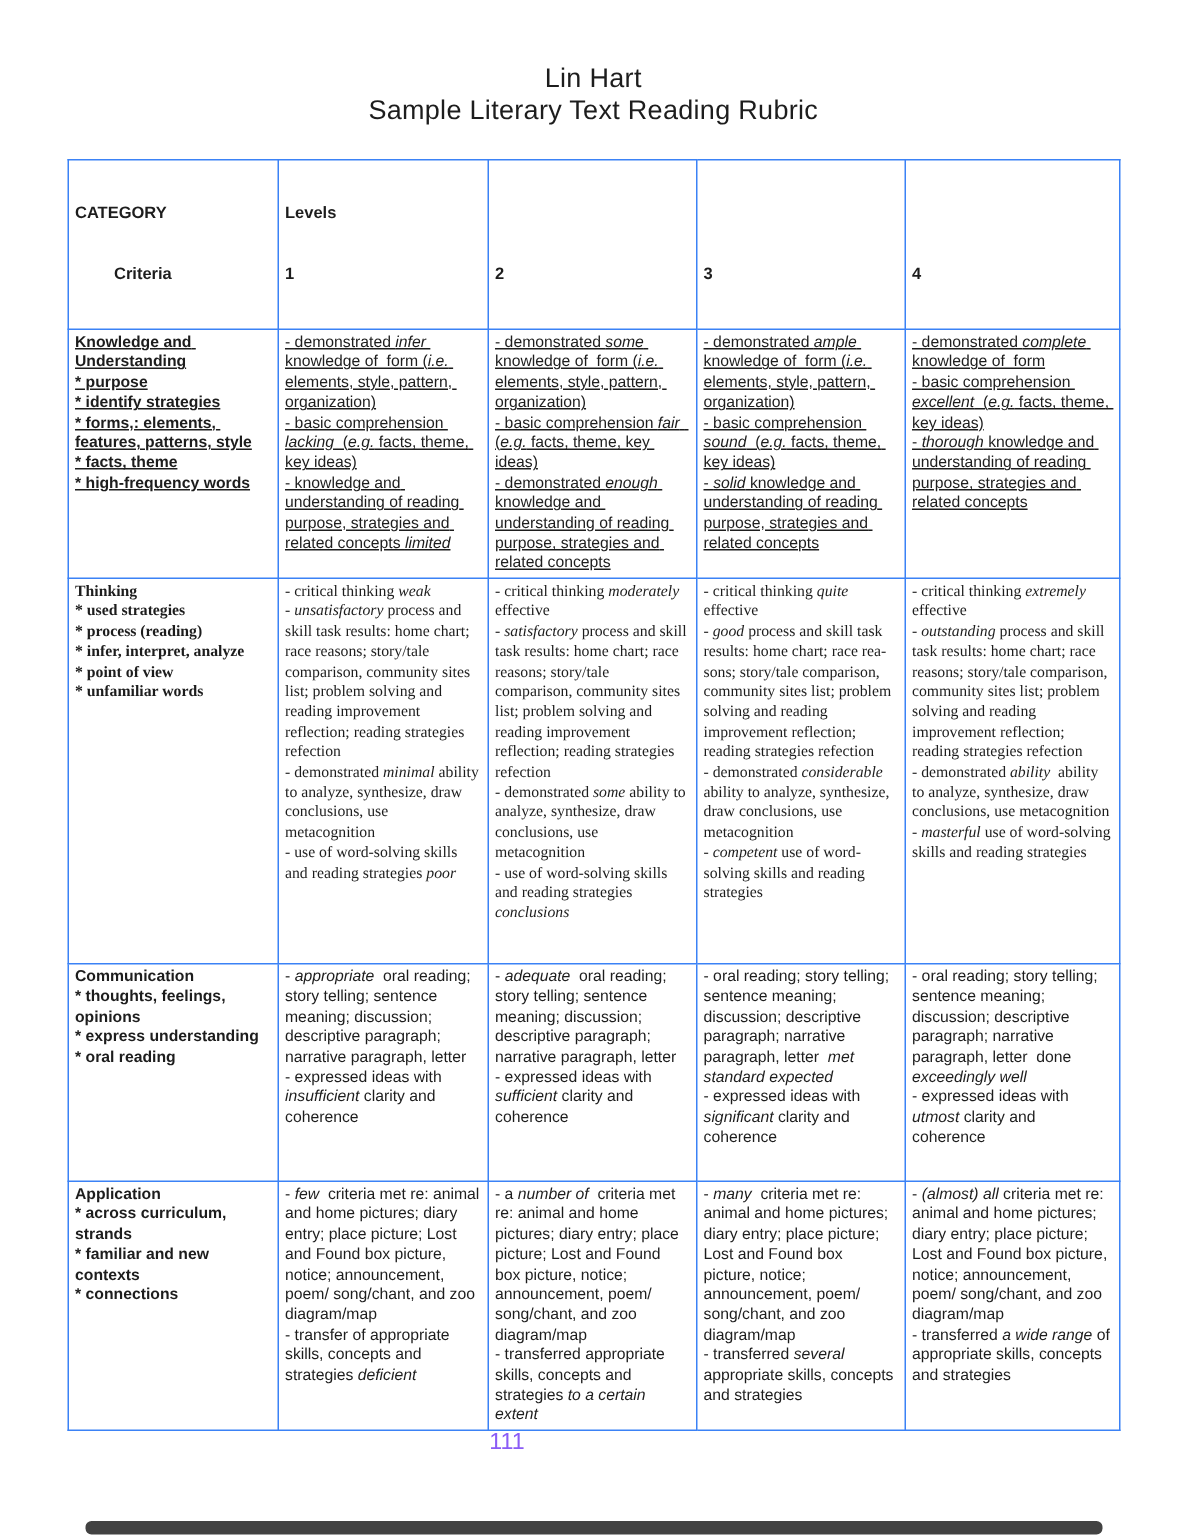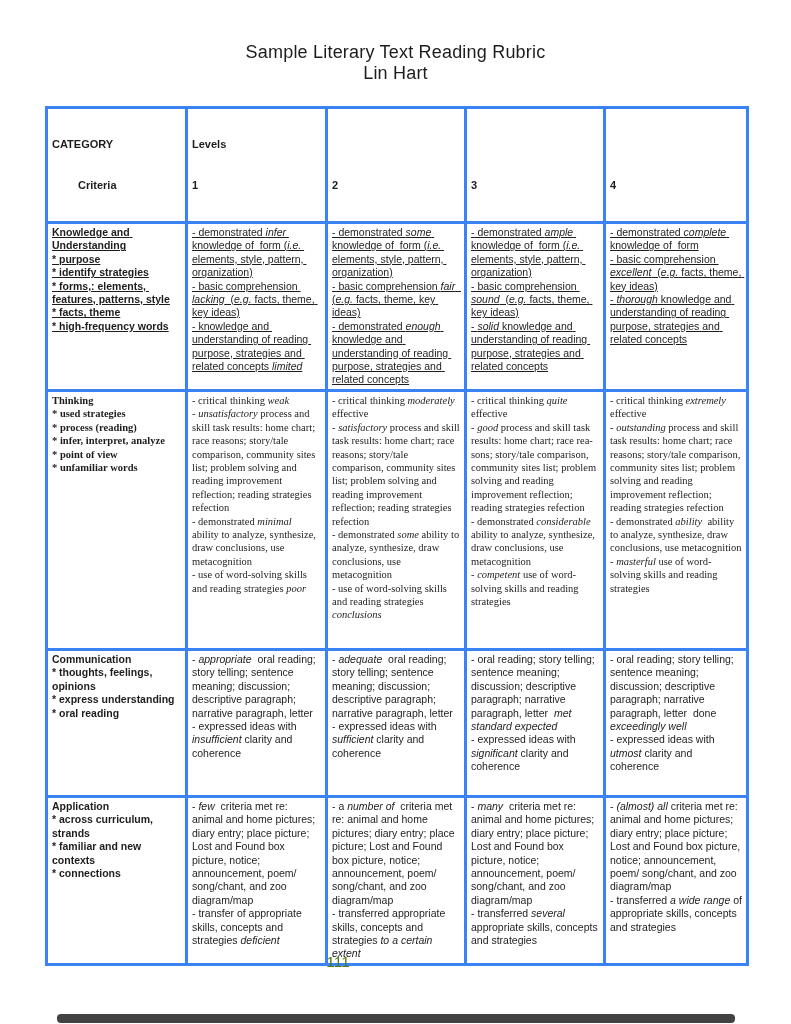--- a/index.html
+++ b/index.html
@@ -8,51 +8,51 @@
     font-family:"Liberation Sans", sans-serif; color:#1d1d1d;
     overflow:hidden;
   }
   .titleblock { position:absolute; top:42px; left:0; width:791px; text-align:center; }
   .title-line { font-size:18px; line-height:21px; font-weight:500; letter-spacing:0.2px; }
   table.rubric {
     position:absolute; left:45px; top:106px; width:701px;
     border-collapse:collapse; table-layout:fixed;
   }
   table.rubric td {
-    border:3px solid #3b82f6; vertical-align:top;
+    border:1px solid #3b82f6; vertical-align:top;
     padding:2px 4px 2px 4px;
     font-size:10.5px; line-height:13.4px;
     white-space:pre-wrap; word-wrap:break-word;
   }
   tr.hdr td { font-size:11px; line-height:13.5px; font-weight:bold; }
   tr.hdr .lvlnum { font-weight:bold; }
   .criteria-line { padding-left:26px; }
   .hspacer { height:13.5px; }
   td.cat { font-weight:bold; line-height:14.2px; font-size:10.6px; }
   tr.r1 td { height:153px;text-decoration:underline; }
   tr.r2 td { height:252px;font-family:Liberation Serif, serif; }
   tr.r3 td { height:140px; }
   tr.r4 td { height:149px; }
   tr.hdr td { height:28px; }
   .pagenum {
     position:absolute; top:953px; left:0; width:676px;
-    text-align:center; font-size:15.5px; color:#4d7c0f;
+    text-align:center; font-size:15.5px; color:#8b5cf6;
   }
   .bottom-bar {
     position:absolute; left:57px; top:1014px; width:678px; height:9px;
     background:#424242; border-radius:4px;
   }
   i { font-style:italic; }
 </style>
 </head>
 <body>
 
 <div class="titleblock">
+  <div class="title-line">Lin Hart</div>
   <div class="title-line">Sample Literary Text Reading Rubric</div>
-  <div class="title-line">Lin Hart</div>
 </div>
 
 <table class="rubric">
   <colgroup>
     <col style="width:140px">
       <col style="width:140px">
       <col style="width:139px">
       <col style="width:139px">
       <col style="width:143px">
   </colgroup>

